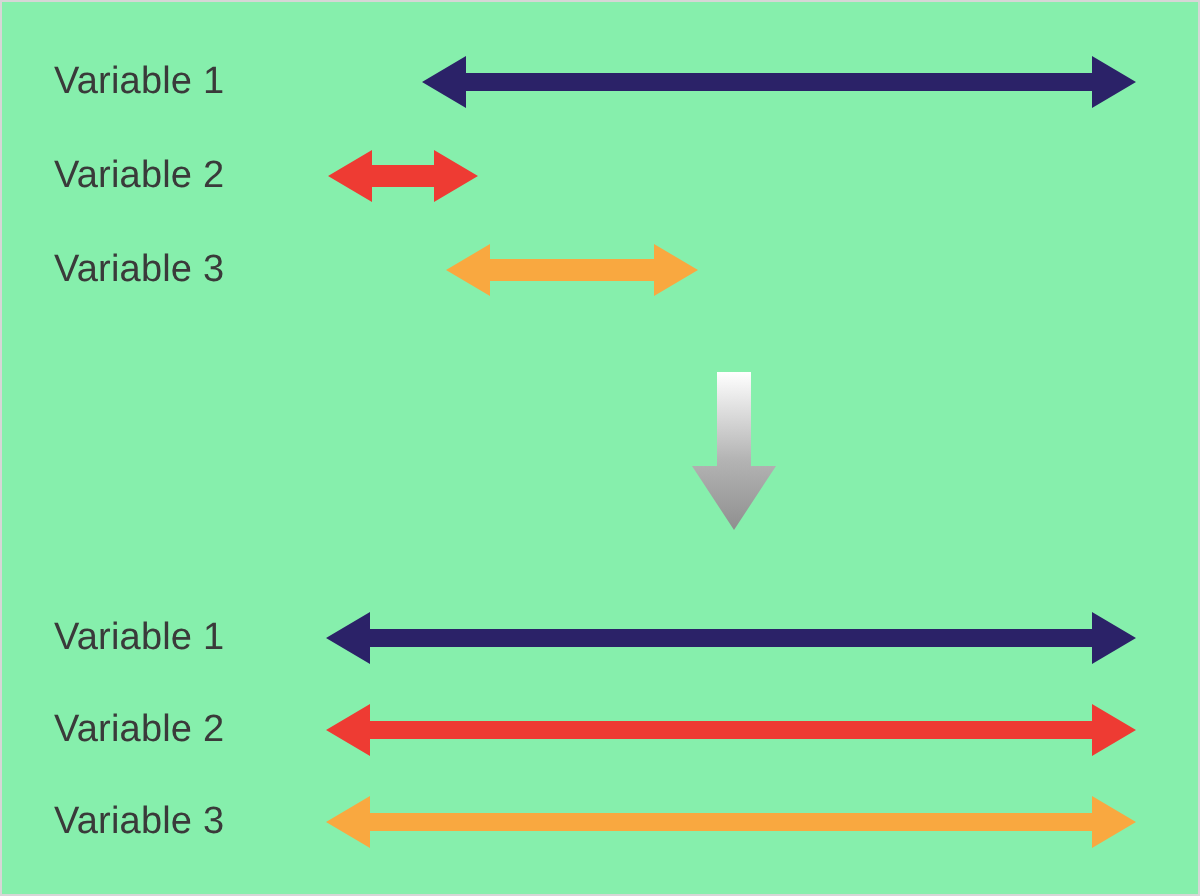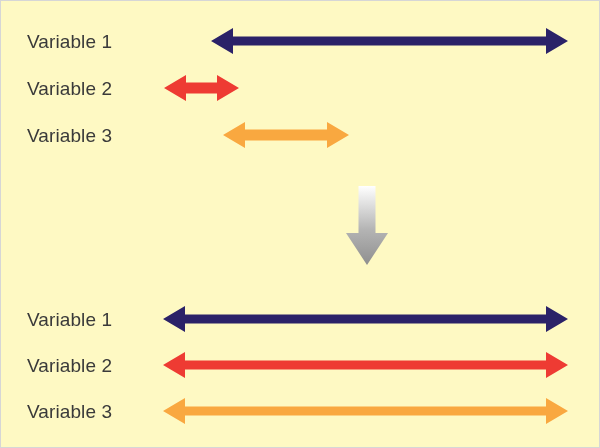--- a/index.html
+++ b/index.html
@@ -5,21 +5,21 @@
 <style>
   html, body {
     margin: 0;
     padding: 0;
     background: #ffffff;
   }
   #canvas {
     position: relative;
     width: 600px;
     height: 448px;
-    background: #fef9c3;
+    background: #86efac;
     box-sizing: border-box;
     border: 1px solid #d6d6d6;
     overflow: hidden;
     font-family: "Liberation Sans", "DejaVu Sans", sans-serif;
   }
   .panel {
     position: absolute;
     left: 0;
     top: 0;
     width: 100%;

